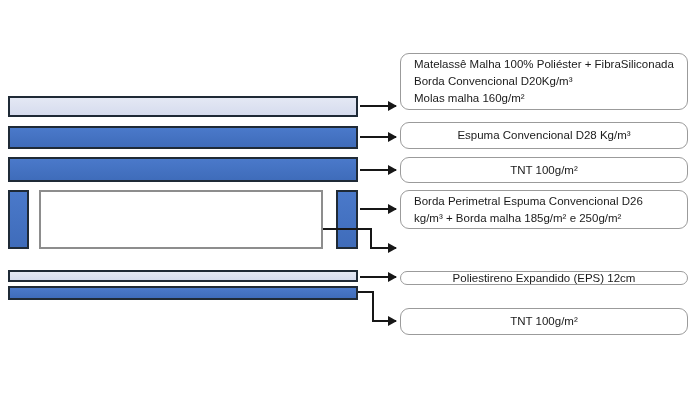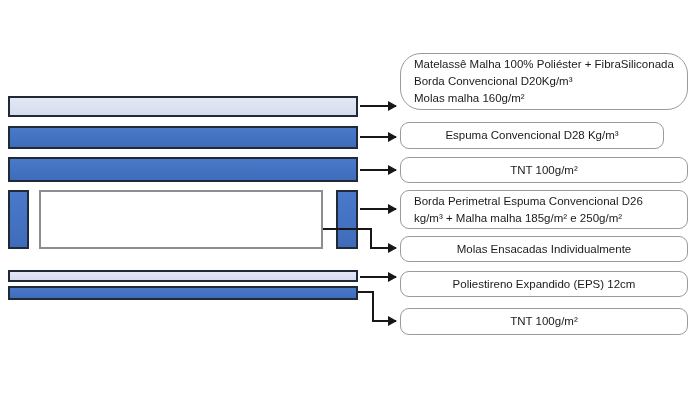--- a/index.html
+++ b/index.html
@@ -74,48 +74,45 @@
   <div class="hline" style="left:323px;top:228px;width:49px;"></div>
   <div class="vline" style="left:370px;top:228px;height:21px;"></div>
   <div class="arrow" style="left:370px;top:247px;width:26px;"></div>
 
   <div class="arrow" style="left:360px;top:276px;width:36px;"></div>
 
   <div class="hline" style="left:358px;top:291px;width:16px;"></div>
   <div class="vline" style="left:372px;top:291px;height:31px;"></div>
   <div class="arrow" style="left:372px;top:320px;width:24px;"></div>
 
-  <div class="box left" style="left:400px;top:53px;width:288px;height:57px;border-radius:21px;">
+  <div class="box left" style="left:400px;top:53px;width:288px;height:57px;">
     <span class="txt">
       <span>Matelassê Malha 100% Poliéster + FibraSiliconada</span><br>
       <span>Borda Convencional D20Kg/m³</span><br>
       <span>Molas malha 160g/m²</span>
     </span>
   </div>
 
-  <div class="box center" style="left:400px;top:122px;width:264px;height:27px;">
+  <div class="box center" style="left:400px;top:122px;width:288px;height:27px;">
     <span class="txt">Espuma Convencional D28 Kg/m³</span>
   </div>
 
   <div class="box center" style="left:400px;top:157px;width:288px;height:26px;">
     <span class="txt">TNT 100g/m²</span>
   </div>
 
   <div class="box left" style="left:400px;top:190px;width:288px;height:39px;">
     <span class="txt">
       <span>Borda Perimetral Espuma Convencional D26</span><br>
-      <span>kg/m³ + Malha malha 185g/m² e 250g/m²</span>
+      <span>kg/m³ + Borda malha 185g/m² e 250g/m²</span>
     </span>
   </div>
 
-  <div class="box center" style="left:400px;top:236px;width:288px;height:26px;">
-    <span class="txt">Molas Ensacadas Individualmente</span>
-  </div>
 
-  <div class="box center" style="left:400px;top:271px;width:288px;height:26px;">
+  <div class="box center" style="left:400px;top:271px;width:288px;height:14px;">
     <span class="txt">Poliestireno Expandido (EPS) 12cm</span>
   </div>
 
   <div class="box center" style="left:400px;top:308px;width:288px;height:27px;">
     <span class="txt">TNT 100g/m²</span>
   </div>
 
 </div>
 
 </body></html>

